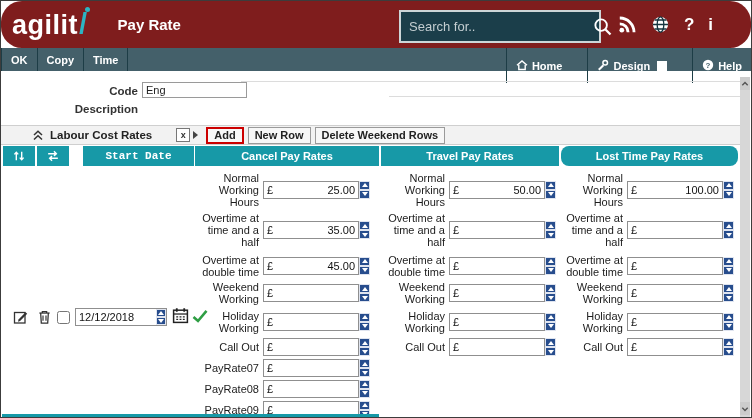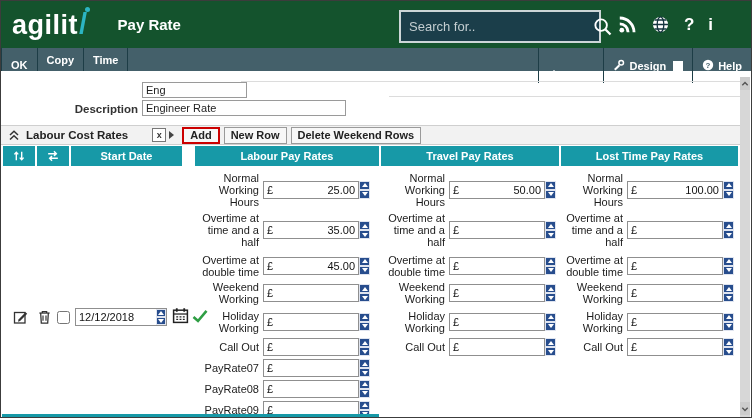--- a/index.html
+++ b/index.html
@@ -2,21 +2,21 @@
 <html><head>
 <meta charset="utf-8">
 <style>
   * { margin:0; padding:0; box-sizing:border-box; }
   body { background:#9a9a9a; font-family:"Liberation Sans", sans-serif; }
   .app { position:relative; width:752px; height:418px; background:#fff;
          border:1px solid #3c3c3c; overflow:hidden; }
 
   
   .hdr { position:absolute; top:0; left:0; right:0; height:47px;
-         background:#14532d; display:flex; align-items:center; }
+         background:#7f1d1d; display:flex; align-items:center;border-radius:21px; }
   .logo { margin-left:11px; color:#fff; font-size:27px; font-weight:bold;
           letter-spacing:.5px; display:flex; align-items:flex-end; line-height:1; }
   .logo .slash { color:#2cb5c3; font-size:29px; position:relative; margin-left:1px; }
   .logo .slash::before { content:""; position:absolute; top:-3px; left:6px;
           width:5px; height:5px; border-radius:50%; background:#2cb5c3; }
   .hdr-title { color:#fff; font-size:15px; font-weight:bold; margin-left:30px; }
   .search { position:absolute; left:398px; top:9px; width:202px; height:33px;
             border:2px solid #cdd6d8; background:#1b3e4a; display:flex; align-items:center; }
   .search input { flex:1; background:transparent; border:0; outline:0;
             color:#d4dcde; font-size:13px; padding:0 8px; font-family:inherit; }
@@ -25,62 +25,62 @@
   .hdr-icons { position:absolute; right:38px; top:0; height:47px;
                display:flex; align-items:center; gap:14px; }
   .hdr-icons .tic { color:#fff; font-weight:bold; font-size:17px; cursor:pointer;
                     display:flex; align-items:center; }
 
   
   .tbar { position:absolute; top:47px; left:0; right:0; height:23px;
           background:#44606a; display:flex; color:#fff; font-size:11px; font-weight:bold; }
   .tbtn { padding:0 9px; display:flex; align-items:center; gap:4px;
           border-right:1px solid #1d3d46; cursor:pointer; white-space:nowrap; }
-  .tbtn:first-child { border-left:1px solid #1d3d46;align-items:flex-end; }
-  .tbar-right { position:absolute; right:0; top:0; height:35px; display:flex; }
+  .tbtn:first-child { border-left:1px solid #1d3d46; }
+  .tbar-right { position:absolute; right:0; top:0; height:35px; display:flex;gap:16px; }
   .tbar-right .tbtn { border-left:1px solid #1d3d46; border-right:0; }
   .dsq { width:10px; height:10px; background:#fff; margin-left:3px; }
 
   
   .div1 { position:absolute; top:80px; left:240px; right:11px; border-top:1px solid #dcdcdc; }
   .div2 { position:absolute; top:95px; left:388px; right:11px; border-top:1px solid #dcdcdc; }
 
   
   .flabel { position:absolute; left:0; width:137px; text-align:right;
             font-size:11.5px; font-weight:bold; color:#333; }
   .finput { position:absolute; border:1px solid #9a9a9a; font-size:11px;
             padding:1px 3px; font-family:inherit; outline:0; color:#222; }
   .lbl-code { top:84px; } .in-code { left:141px; top:81px; width:105px; height:16px; }
   .lbl-desc { top:102px; } .in-desc { left:141px; top:99px; width:204px; height:16px; }
 
   
   .secbar { position:absolute; top:124px; left:0; right:11px; height:20px;
             background:#f2f2f2; border-top:1px solid #cfcfcf; border-bottom:1px solid #cfcfcf;
-            display:flex; align-items:center; }
+            display:flex; align-items:center;padding-left:24px; }
   .sec-chev { margin:0 6px 0 7px; cursor:pointer; display:flex; }
   .sec-title { font-size:11.5px; font-weight:bold; color:#222; margin-right:24px; }
   .xl { width:14px; height:14px; border:1px solid #777; background:#fff; font-size:9px;
         font-weight:bold; color:#333; display:flex; align-items:center; justify-content:center;
         cursor:pointer; }
   .play { width:0; height:0; border-top:4px solid transparent; border-bottom:4px solid transparent;
           border-left:5px solid #444; margin:0 8px 0 3px; cursor:pointer; }
   .secbtn { height:17px; padding:0 6px; margin-right:4px; background:#f7f7f7;
             border:1px solid #9a9a9a; font-size:11px; font-weight:bold; color:#222;
             font-family:inherit; cursor:pointer; white-space:nowrap; }
   .secbtn.add { border:2px solid #cc0000; }
 
   
   .hcell { position:absolute; top:145px; height:20px; background:#1799a7; color:#fff;
            font-size:11px; font-weight:bold; display:flex; align-items:center; justify-content:center; }
   .hc-sort { left:2px; width:32px; cursor:pointer; }
   .hc-ref  { left:36px; width:32px; cursor:pointer; }
-  .hc-date { left:70px; width:111px; }
+  .hc-date { left:82px; width:111px;font-family:Liberation Mono, monospace; }
   .hc-lab  { left:194px; width:184px; }
   .hc-trv  { left:380px; width:178px; }
-  .hc-lst  { left:560px; width:177px; }
+  .hc-lst  { left:560px; width:177px;border-radius:8px; }
 
   
   .rate-col { position:absolute; top:170px; display:flex; flex-direction:column; }
   .col-lab { left:196px; } .col-trv { left:382px; } .col-lst { left:560px; }
   .rate-row { display:flex; align-items:center; }
   .rate-row:nth-child(1){height:37px;} .rate-row:nth-child(2){height:44px;}
   .rate-row:nth-child(3){height:27px;} .rate-row:nth-child(4){height:28px;}
   .rate-row:nth-child(5){height:29px;} .rate-row:nth-child(6){height:22px;}
   .rate-row:nth-child(7){height:20px;} .rate-row:nth-child(8){height:21px;}
   .rate-row:nth-child(9){height:21px;}
@@ -190,23 +190,23 @@
               <text x="6" y="8.8" font-size="8" font-weight="bold" text-anchor="middle" fill="#44606a">?</text>
             </svg></span>
         <span>Help</span>
       </div>
     </div>
   </div>
 
   <div class="div1"></div>
   <div class="div2"></div>
 
+  <div class="flabel lbl-code">Code</div>
   <input class="finput in-code" value="Eng" style="">
   <div class="flabel lbl-desc">Description</div>
-  <input class="finput in-desc" value="Engineer Rate" style="">
 
   <div class="secbar">
     <span class="sec-chev">
       <svg width="12" height="12" viewBox="0 0 12 12">
           <path d="M2 6 L6 2.2 L10 6 M2 10.5 L6 6.7 L10 10.5" fill="none" stroke="#333" stroke-width="1.5"></path>
         </svg>
     </span>
     <span class="sec-title">Labour Cost Rates</span>
     <span class="xl">x</span>
     <span class="play"></span>
@@ -221,21 +221,21 @@
         <path d="M9 2.5 V10 M7.2 8 L9 10 L10.8 8" fill="none" stroke="#fff" stroke-width="1.3"></path>
       </svg>
   </div>
   <div class="hcell hc-ref">
     <svg width="14" height="14" viewBox="0 0 13 13">
         <path d="M2 4.4 h7.4 M7.4 2.2 L9.6 4.4 L7.4 6.4" fill="none" stroke="#fff" stroke-width="1.3"></path>
         <path d="M11 8.6 H3.6 M5.6 6.6 L3.4 8.6 L5.6 10.8" fill="none" stroke="#fff" stroke-width="1.3"></path>
       </svg>
   </div>
   <div class="hcell hc-date">Start Date</div>
-  <div class="hcell hc-lab">Labour Pay Rates</div>
+  <div class="hcell hc-lab">Cancel Pay Rates</div>
   <div class="hcell hc-trv">Travel Pay Rates</div>
   <div class="hcell hc-lst">Lost Time Pay Rates</div>
 
   <div class="rate-col col-lab">
     <div class="rate-row">
       <span class="rate-label">Normal
 Working
 Hours</span>
       <span class="rate-field">
         <span class="rate-box">

